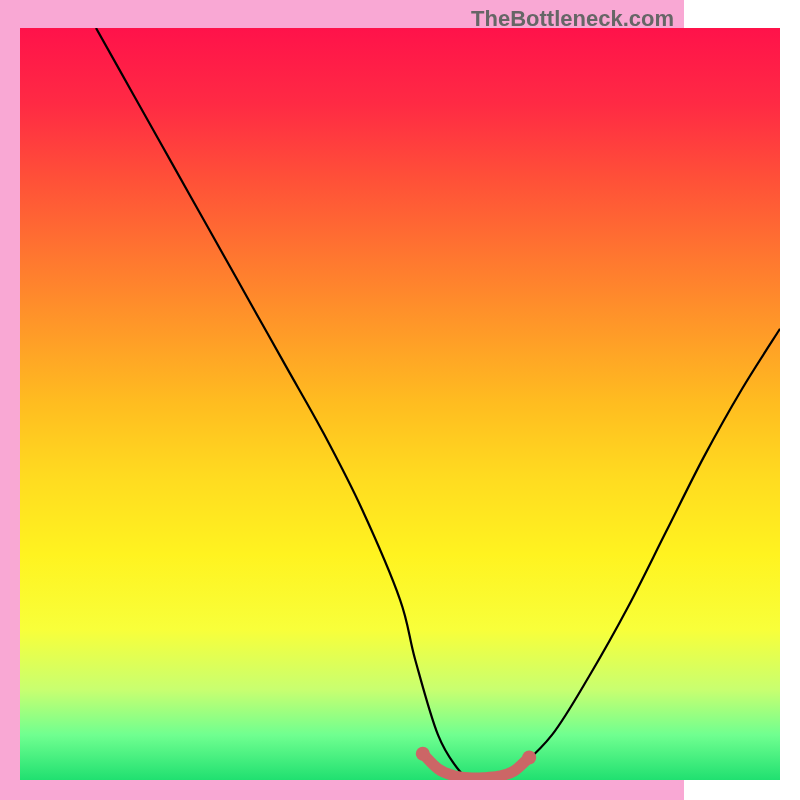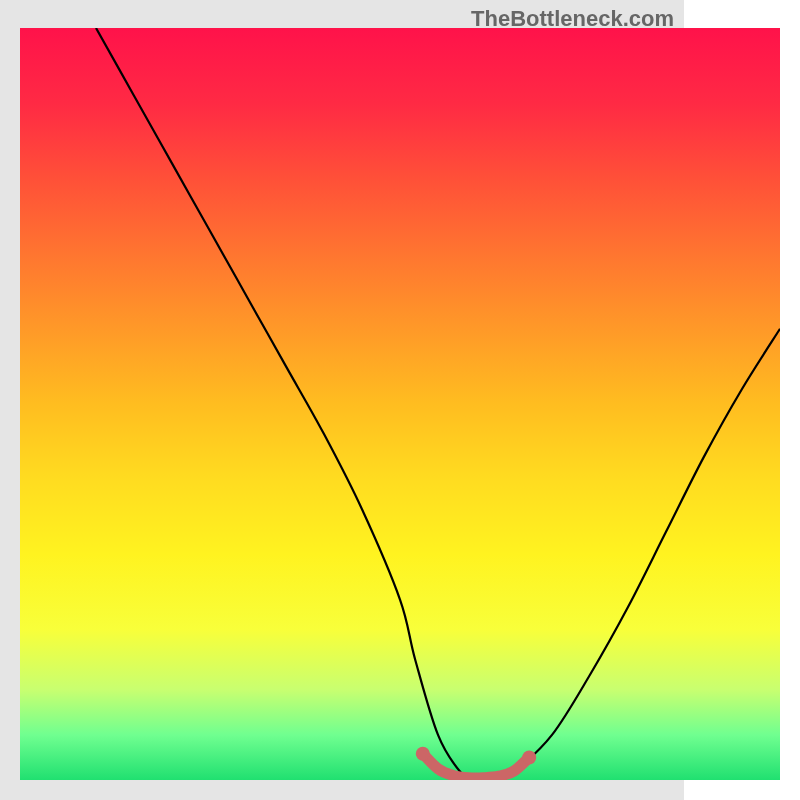--- a/index.html
+++ b/index.html
@@ -5,21 +5,21 @@
   body {
     margin: 0;
     padding: 0;
     background: #ffffff;
     font-family: Arial, sans-serif;
   }
   .container {
     width: 684px;
     height: 800px;
     position: relative;
-    background: #e5e5e5;
+    background: #f9a8d4;
   }
   .watermark {
     position: absolute;
     top: 6px;
     right: 10px;
     color: #666666;
     font-size: 22px;
     font-weight: bold;
     z-index: 10;
   }

